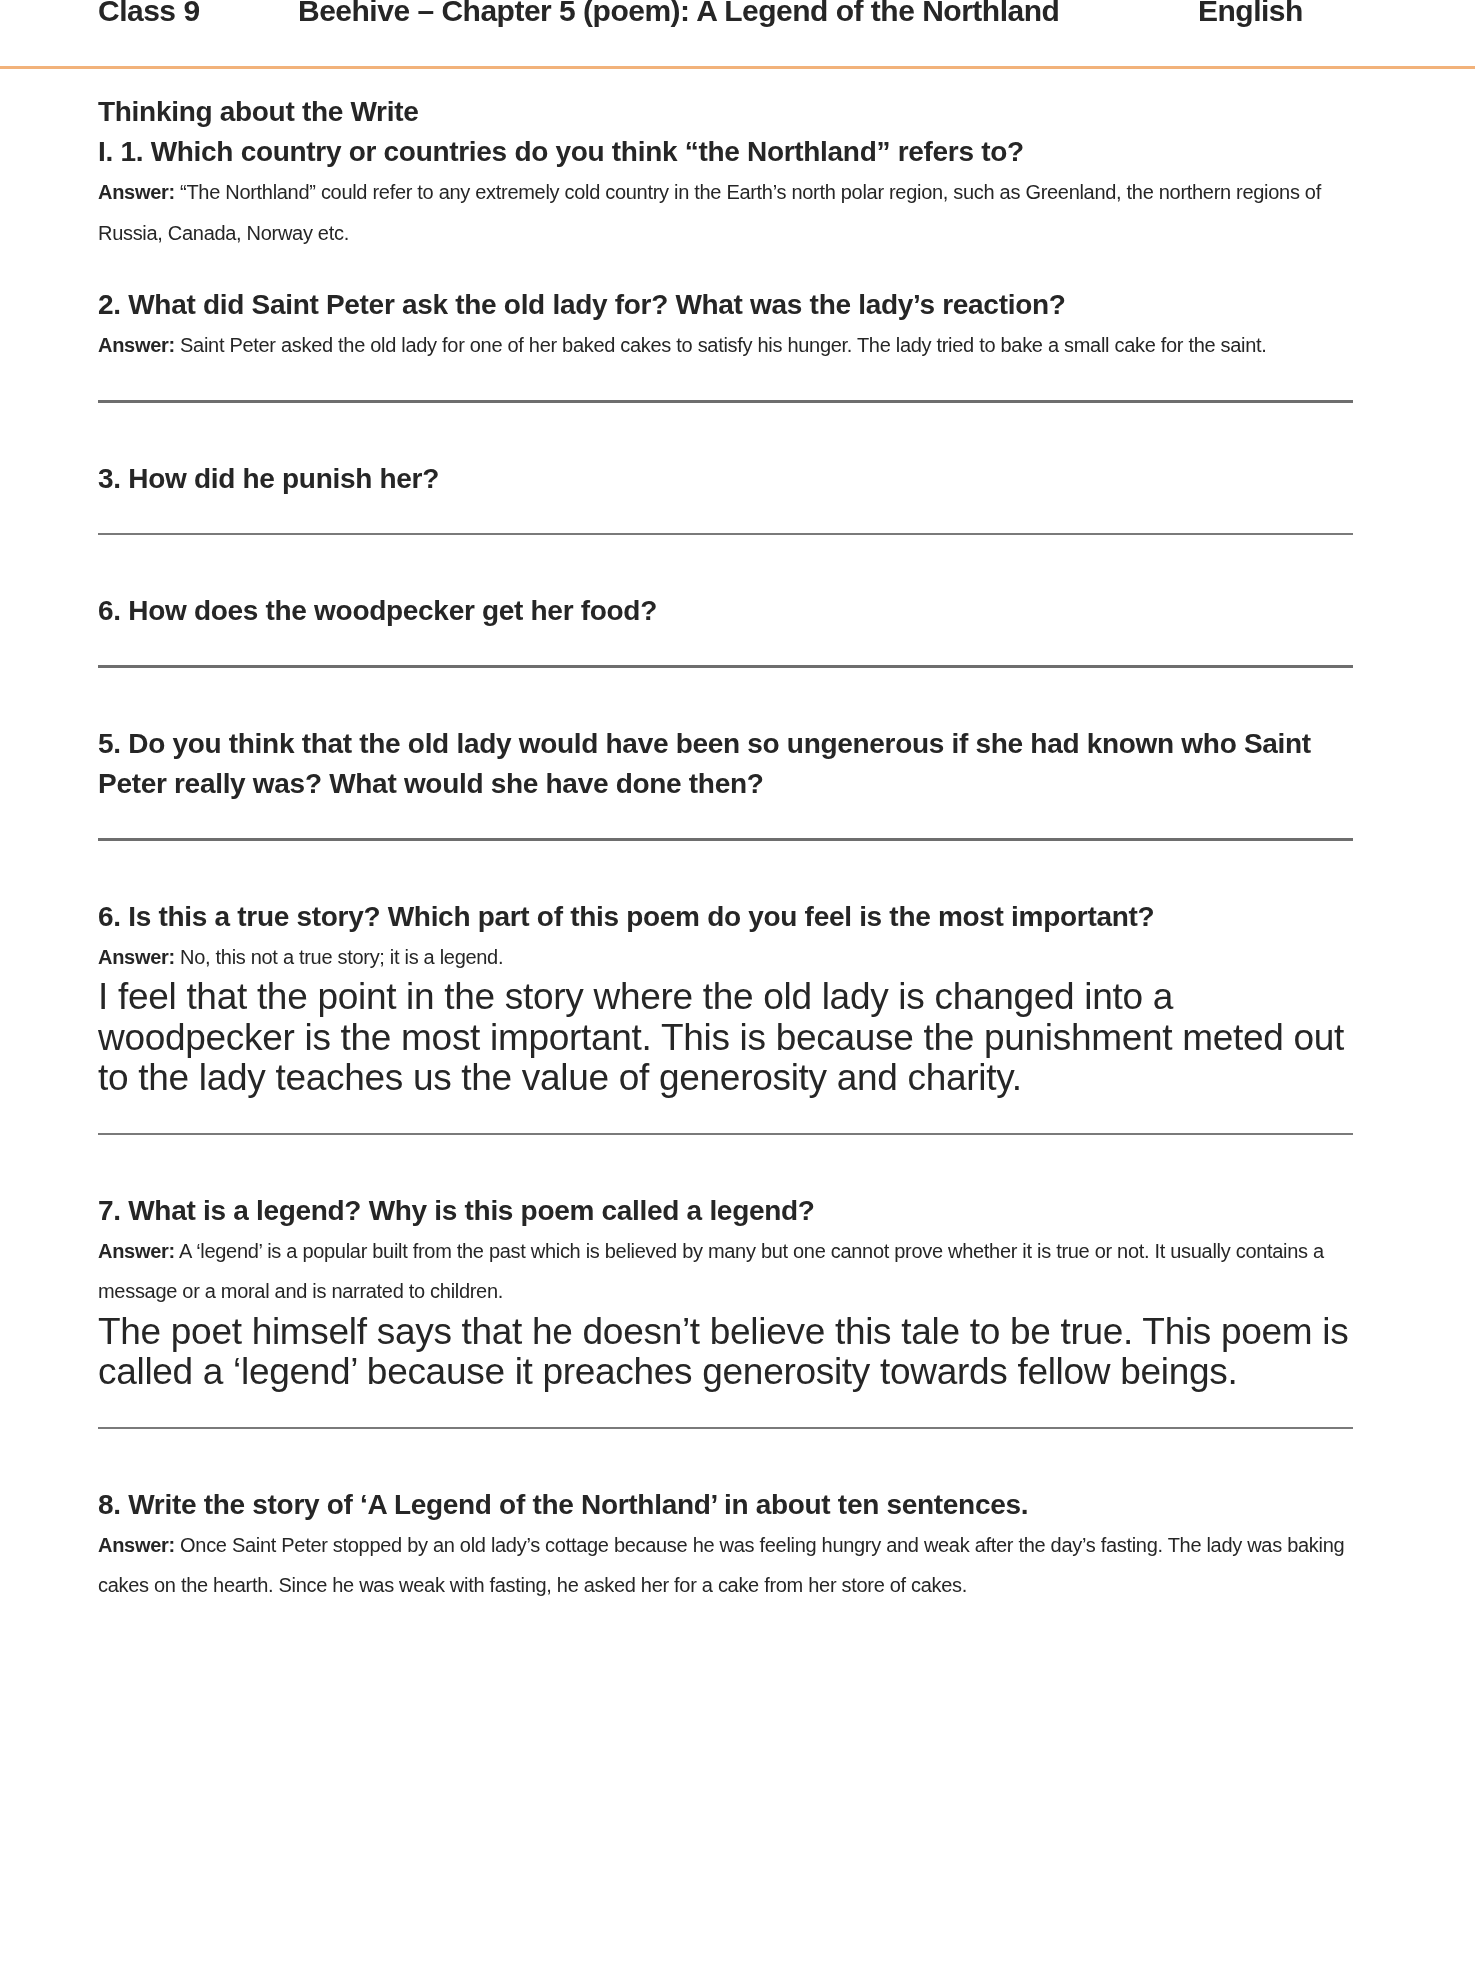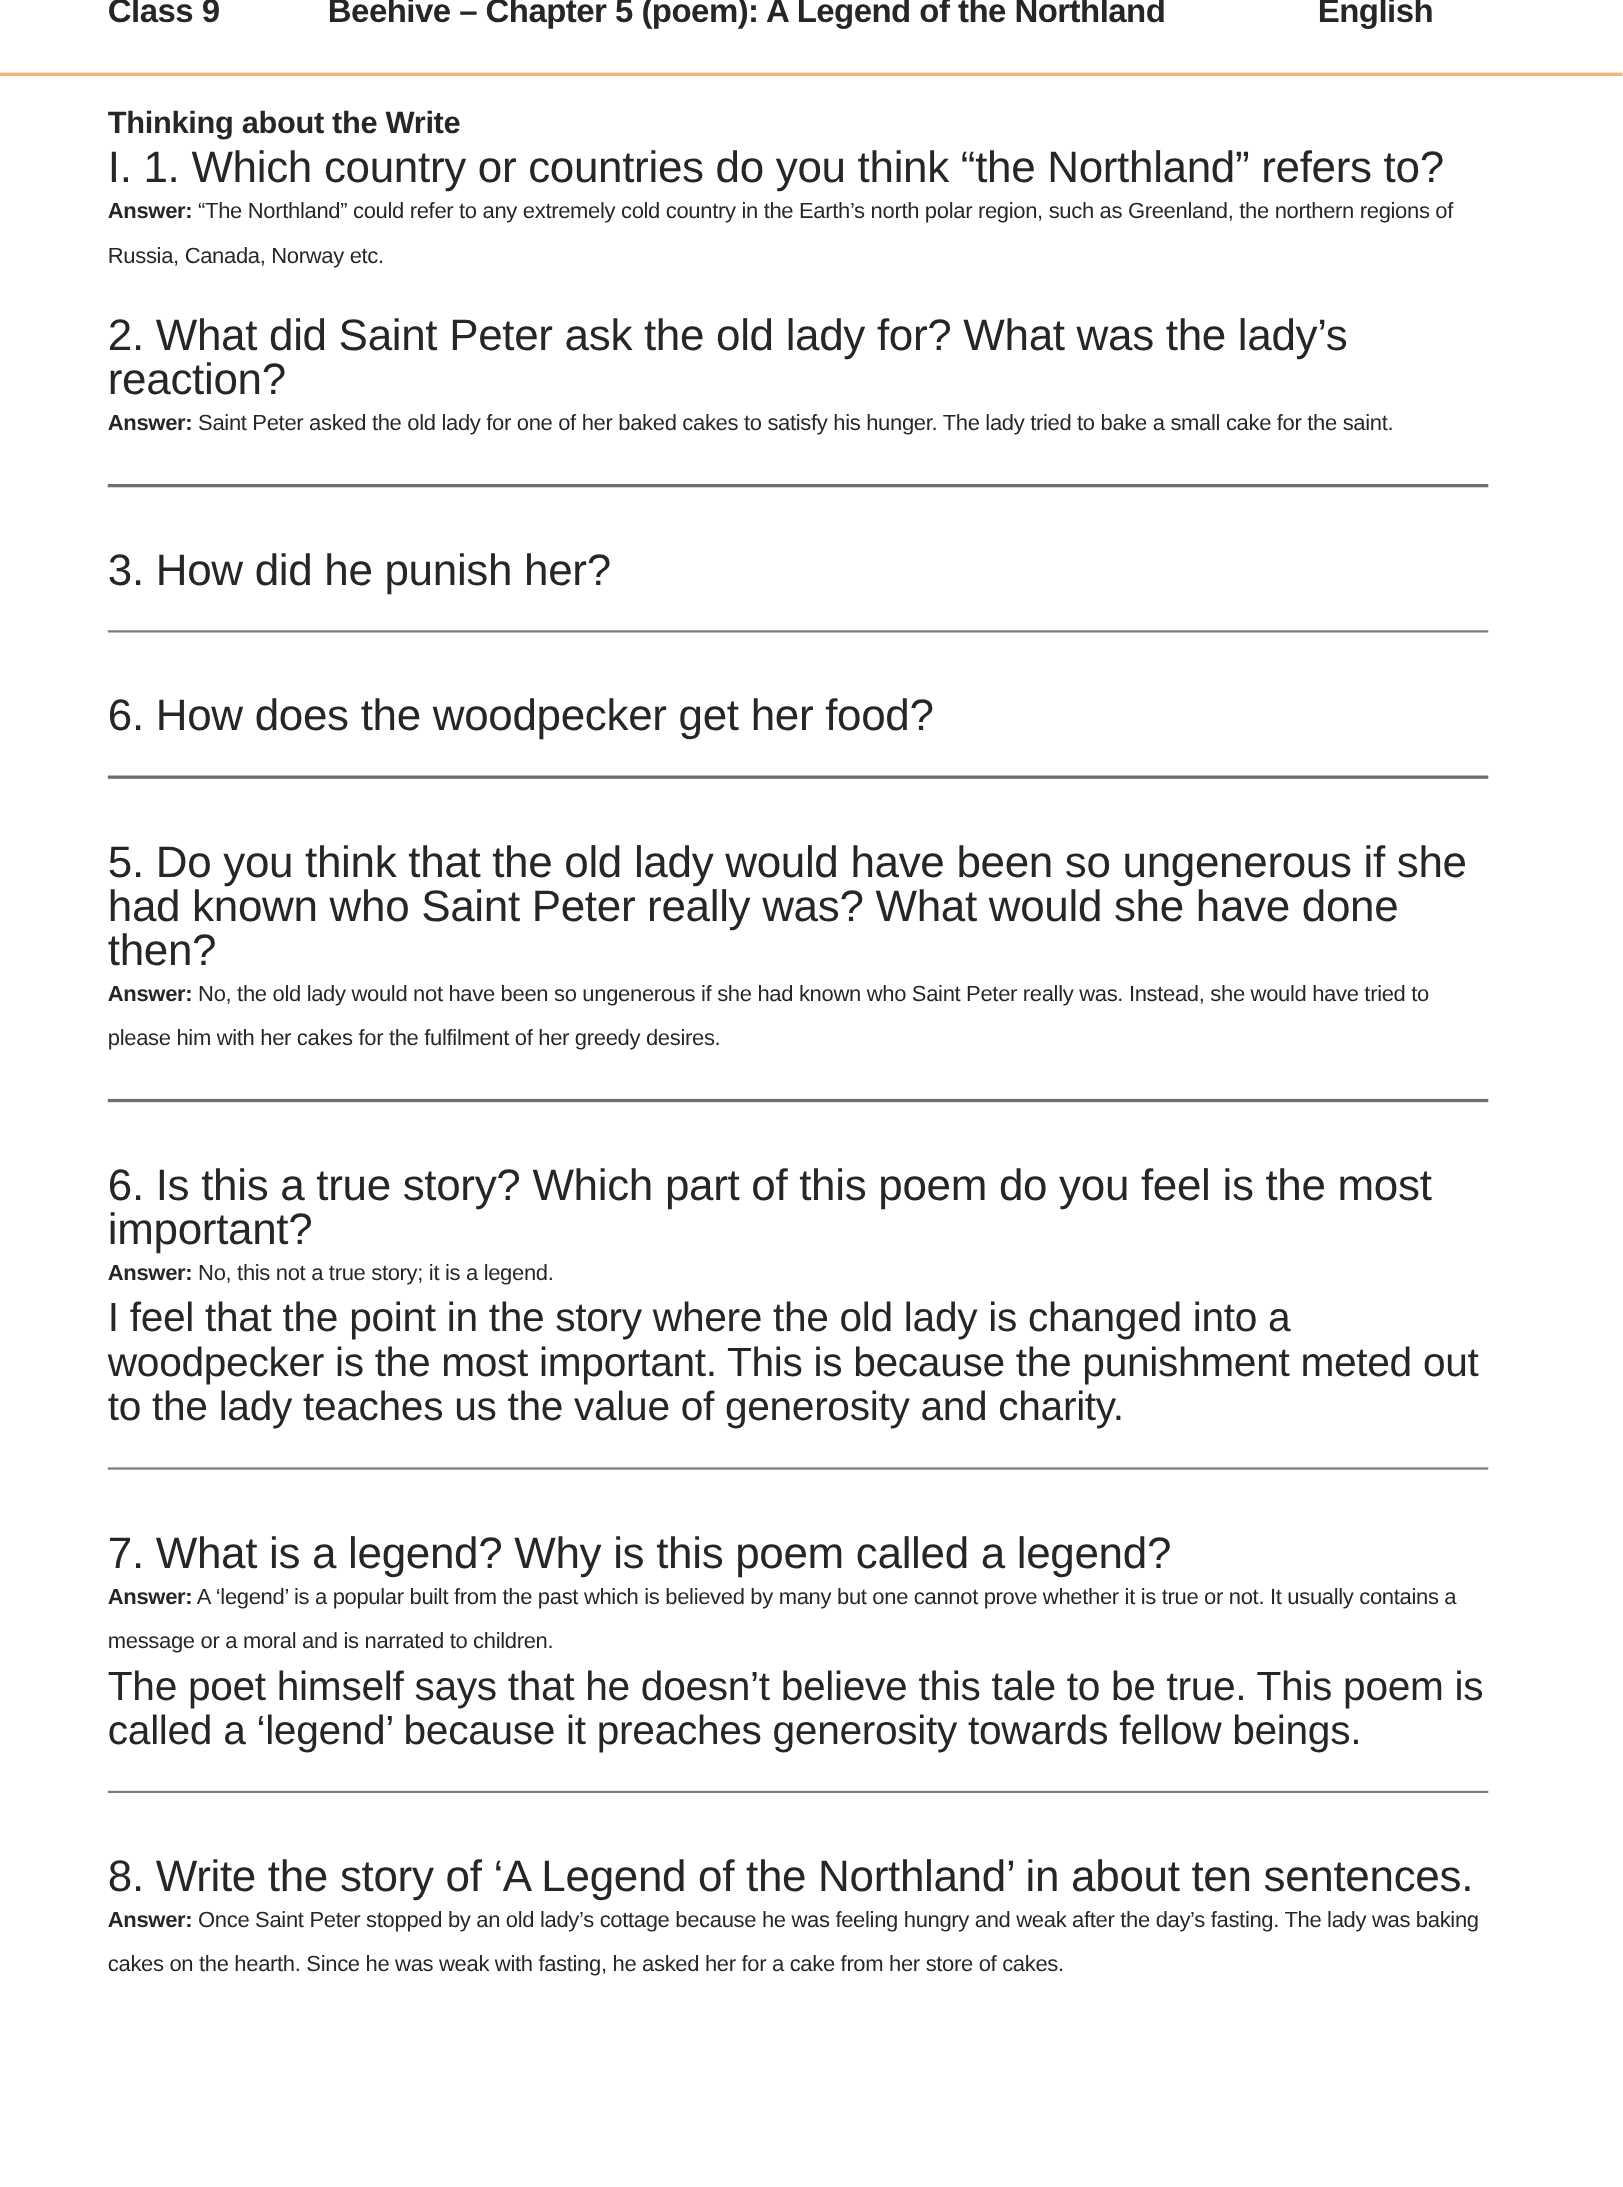--- a/index.html
+++ b/index.html
@@ -17,21 +17,21 @@
     color: #262626; white-space: nowrap; letter-spacing: -0.5px;
   }
   .h-class { left: 98px; }
   .h-title { left: 298px; }
   .h-subject { left: 1198px; }
   .content {
     position: absolute; left: 98px; top: 92px; width: 1255px;
   }
   .section-title { font-weight: bold; font-size: 28px; line-height: 40px; margin: 0; letter-spacing: -0.3px; }
   .qa { margin: 0; }
-  .question { font-weight: normal; font-size: 40px; line-height: 40px; margin: 0; letter-spacing: -0.3px; }
+  .question { font-weight: bold; font-size: 28px; line-height: 40px; margin: 0; letter-spacing: -0.3px; }
   .answer { font-size: 20px; line-height: 40.5px; margin: 0; letter-spacing: -0.3px; }
   .answer .lbl { font-weight: bold; }
   .para { font-size: 37px; line-height: 40.5px; margin: 0; letter-spacing: -0.3px; }
   .divider { height: 3px; background: #6e6e6e; border: none; margin: 0; }
   .divider.thin { height: 2px; background: #7a7a7a; }
 </style>
 </head>
 <body>
 
 <div class="header">
@@ -66,21 +66,20 @@
 
   <div class="qa">
     <p class="question">6. How does the woodpecker get her food?</p>
   </div>
   <div style="height:34px"></div>
   <hr class="divider">
   <div style="height:56px"></div>
 
   <div class="qa">
     <p class="question">5. Do you think that the old lady would have been so ungenerous if she had known who Saint Peter really was? What would she have done then?</p>
-    <p class="answer"><span class="lbl">Answer:</span><span> No, the old lady would not have been so ungenerous if she had known who Saint Peter really was. Instead, she would have tried to please him with her cakes for the fulfilment of her greedy desires.</span></p>
   </div>
   <div style="height:34px"></div>
   <hr class="divider">
   <div style="height:56px"></div>
 
   <div class="qa">
     <p class="question">6. Is this a true story? Which part of this poem do you feel is the most important?</p>
     <p class="answer"><span class="lbl">Answer:</span><span> No, this not a true story; it is a legend.</span></p>
     <p class="para">I feel that the point in the story where the old lady is changed into a woodpecker is the most important. This is because the punishment meted out to the lady teaches us the value of generosity and charity.</p>
   </div>

